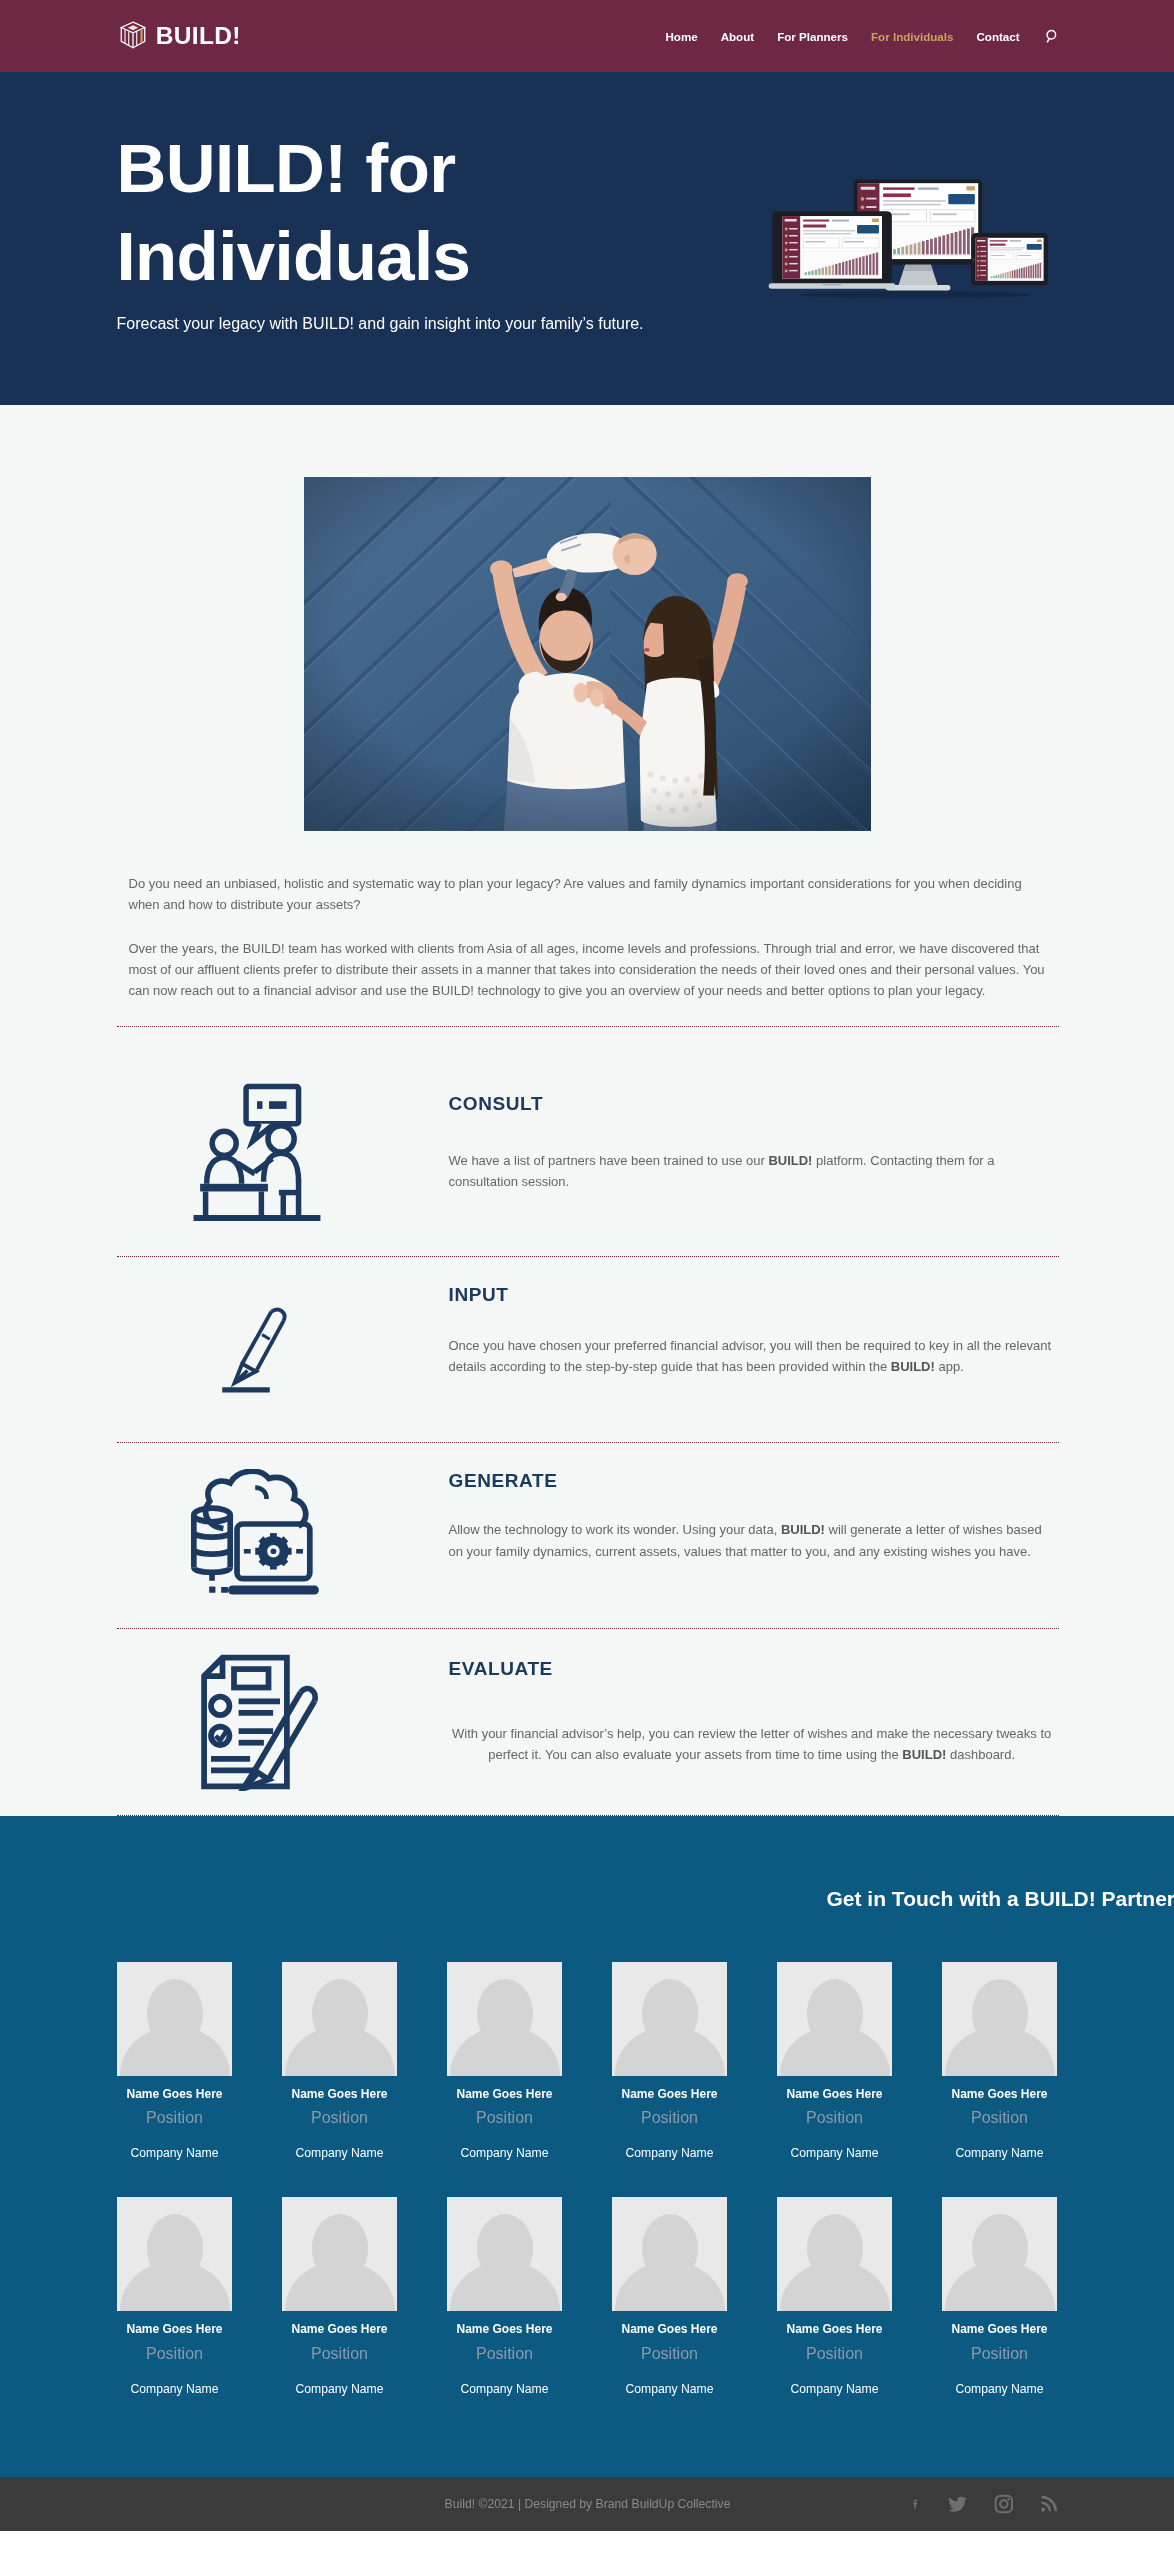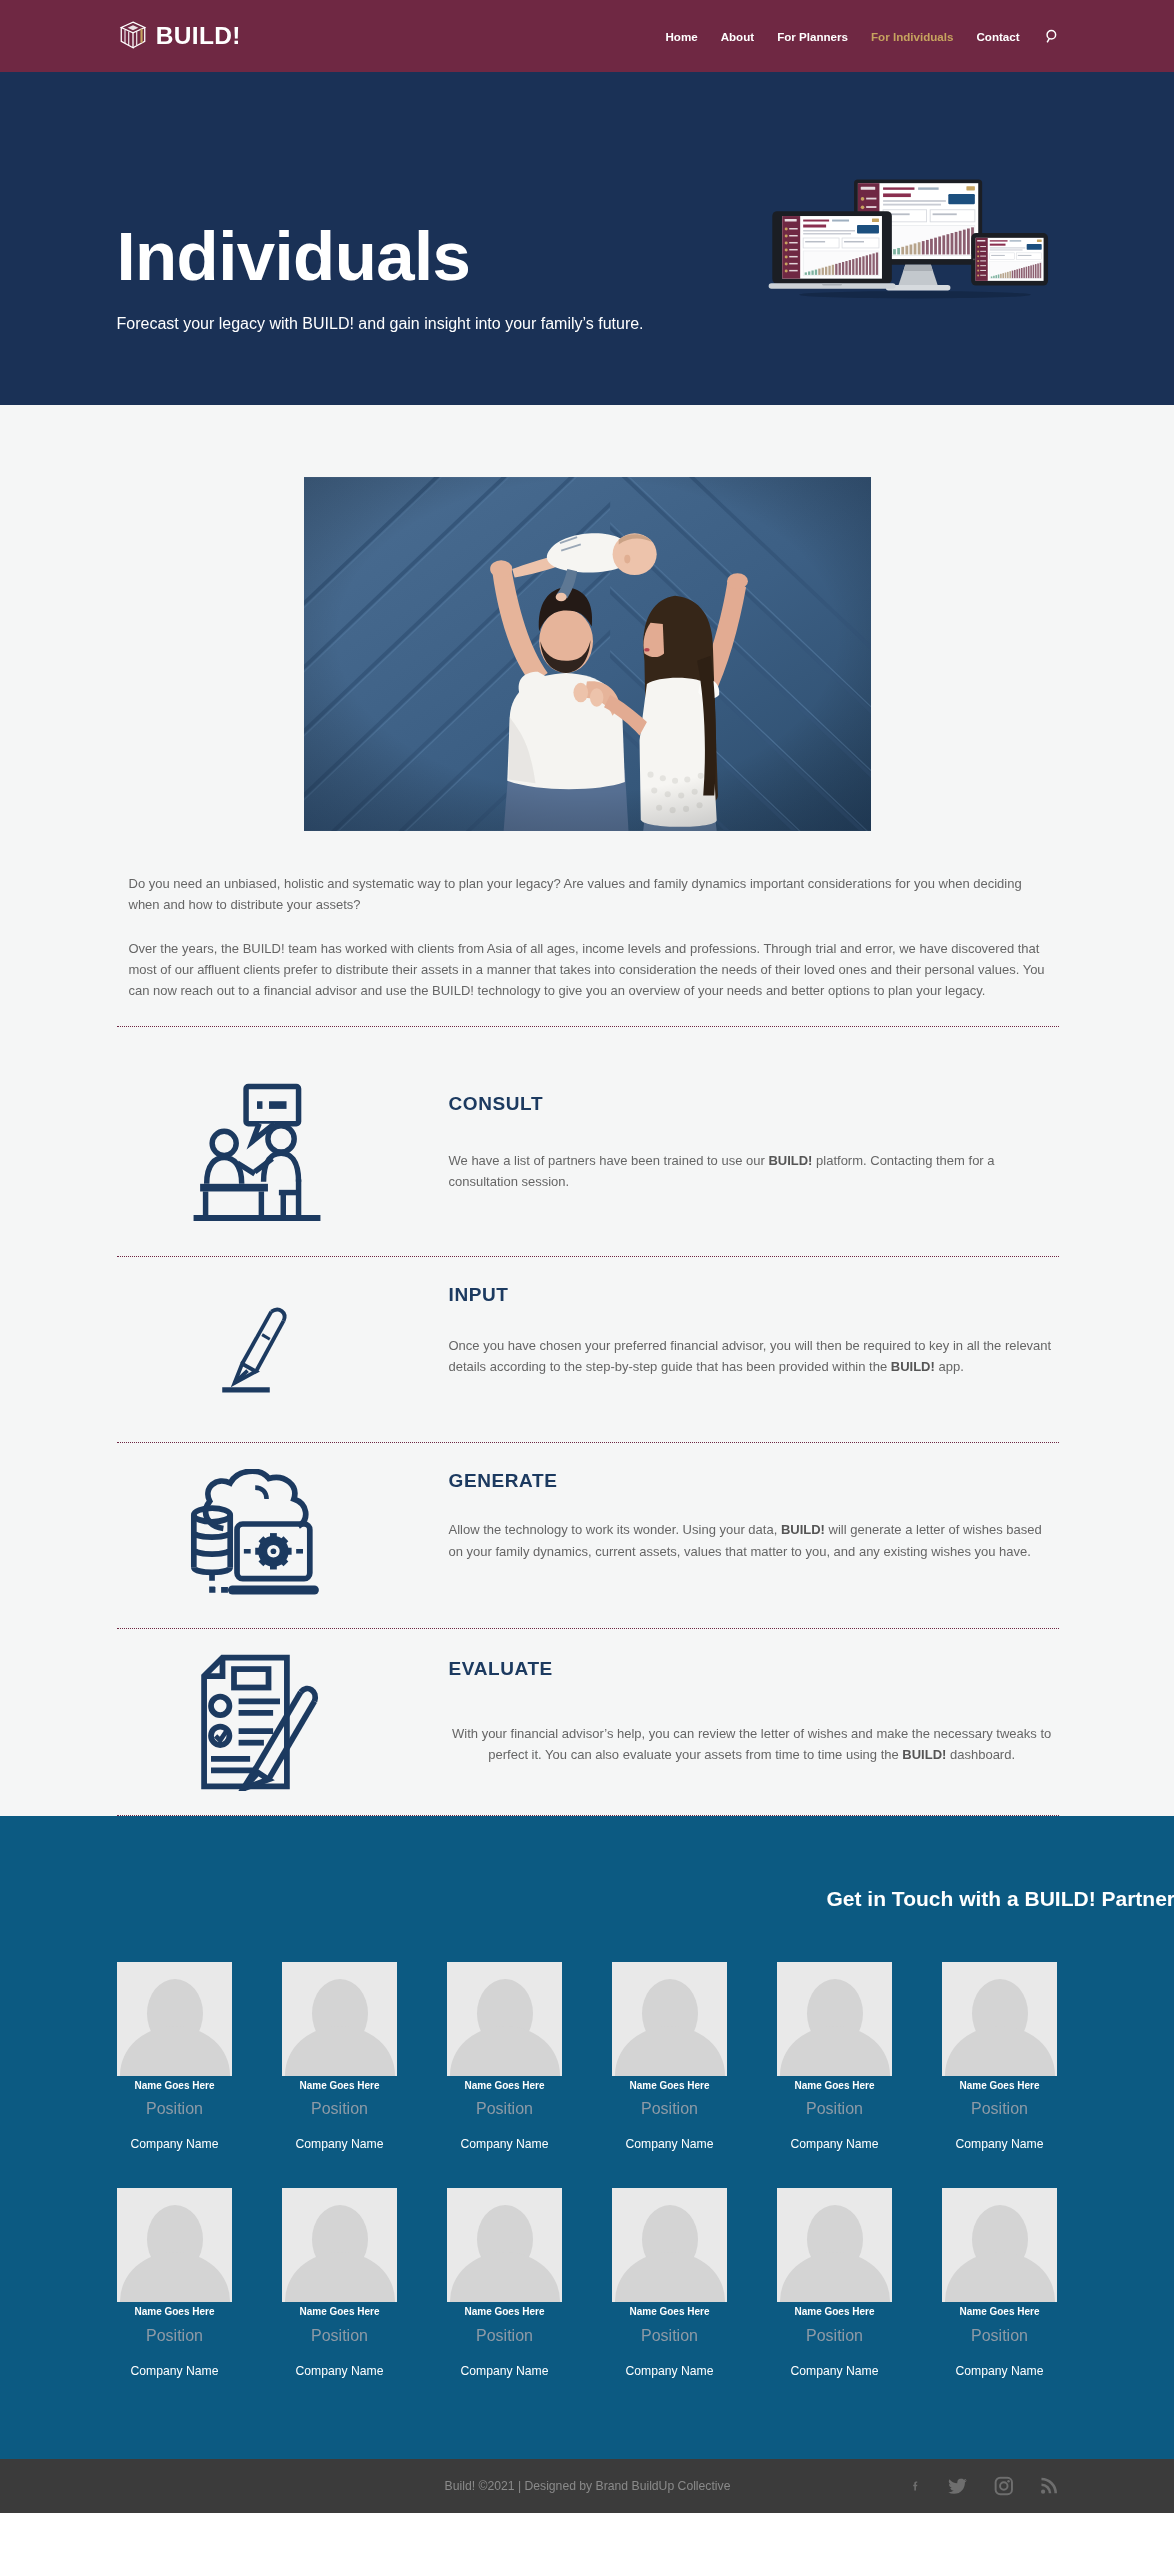--- a/index.html
+++ b/index.html
@@ -62,21 +62,21 @@
   .row-evaluate .feature-text  { margin-top:41px;text-align:center; }
 
   
   .partner-section { background:#0c5a82; padding:69px 0 82px; }
   .partner-heading { margin:0 0 50px; color:#fff; text-align:right; font-size:21px; line-height:27px; font-weight:700; }
   .cards-grid { display:grid; grid-template-columns:repeat(6,115px); column-gap:50px; row-gap:38px; width:941px; margin:0 auto; }
   .partner-card { width:115px; }
   .card-photo { width:115px; height:114px; background:#e9e9e9; position:relative; overflow:hidden; }
   .card-photo::before { content:""; position:absolute; left:50%; top:17px; width:56px; height:69px; margin-left:-28px; border-radius:50%; background:#d4d4d4; }
   .card-photo::after { content:""; position:absolute; left:50%; bottom:-48px; width:110px; height:98px; margin-left:-55px; border-radius:50%; background:#d4d4d4; }
-  .card-name { margin-top:2px; color:#fff; font-weight:700; font-size:10px; line-height:15.3px; text-align:center; }
+  .card-name { margin-top:11px; color:#fff; font-weight:700; font-size:12px; line-height:15.3px; text-align:center; }
   .card-position { margin-top:10.4px; color:#8d9aa6; font-size:16px; line-height:11px; text-align:center; }
   .card-company { margin-top:24px; color:#fff; font-size:12.2px; line-height:12.2px; text-align:center; }
 
   
   .site-footer { height:54px; background:#3b3b3b; position:relative; display:flex; align-items:center; justify-content:center; }
   .footer-credit { color:#8a8a8a; font-size:12.2px; }
   .social-row { position:absolute; right:116px; top:50%; transform:translateY(-50%); display:flex; align-items:center; gap:26px; }
   .social-row a { display:flex; cursor:pointer; }
   .bottom-space { height:21px; background:#fff; }
 </style>
@@ -113,21 +113,21 @@
           <circle cx="12" cy="9.5" r="7" stroke="#fff" stroke-width="2.4"></circle>
           <line x1="8.6" y1="15.8" x2="5.2" y2="22" stroke="#fff" stroke-width="2.4"></line>
         </svg>
       </button>
     </nav>
   </div>
 </header>
 
 <section class="hero">
   <div class="container">
-    <h1><br><span>Individuals</span></h1>
+    <h1><span>BUILD! for</span><br><span>Individuals</span></h1>
     <div class="hero-subtitle">Forecast your legacy with BUILD! and gain insight into your family’s future.</div>
     <div class="devices">
       <svg width="288" height="122" viewBox="0 0 470 200">
         <defs>
           <symbol id="scr" viewBox="0 0 200 126">
             <rect width="200" height="126" fill="#ffffff"></rect>
             <rect width="36" height="126" fill="#6f2843"></rect>
             <rect x="5" y="6" width="24" height="5" rx="1" fill="#ffffff" opacity=".85"></rect>
             <g fill="#c6a35f">
               <circle cx="8" cy="26" r="3"></circle>

